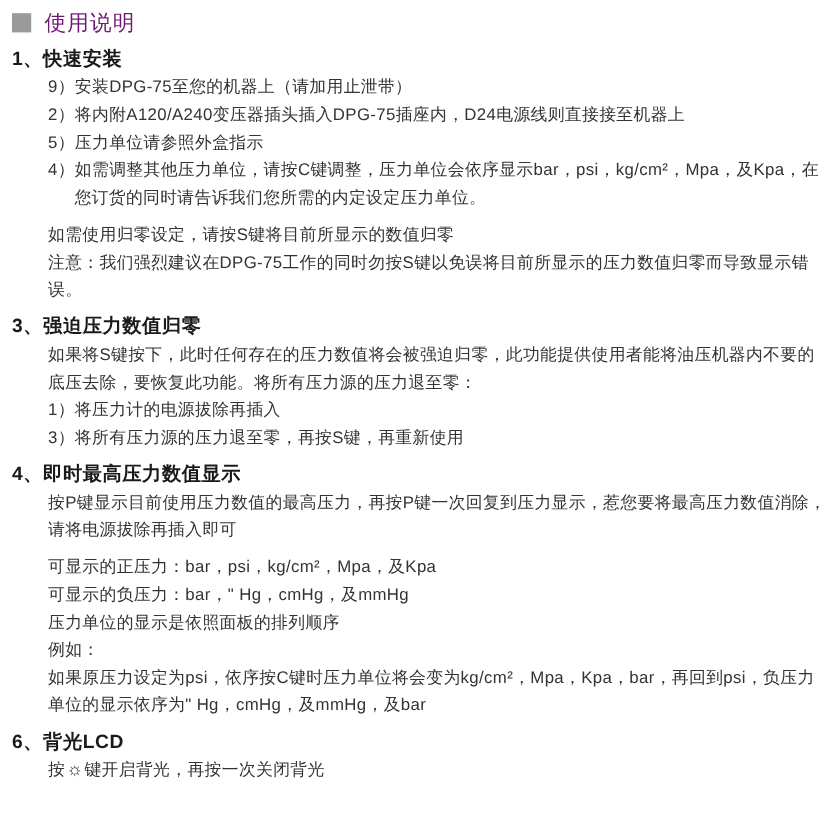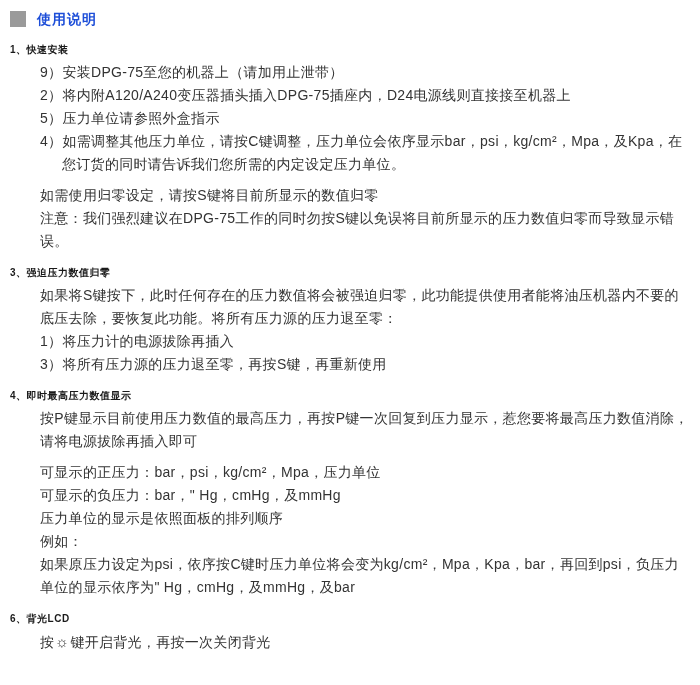--- a/index.html
+++ b/index.html
@@ -25,31 +25,31 @@
   }
   .title-square {
     display: inline-block;
     width: 16px;
     height: 16px;
     background: #9a9a9a;
     margin-right: 11px;
     flex: 0 0 auto;
   }
   .title-text {
-    font-size: 14px;
-    font-weight: bold;
-    color: #1d4ed8;
+    font-size: 18px;
+    font-weight: normal;
+    color: #701a75;
     letter-spacing: 1px;
   }
   .section { margin-top: 8px; }
   .section:first-child { margin-top: 0; }
   .sec-head {
     margin: 0;
     padding: 0 0 0 2px;
-    font-size: 10px;
+    font-size: 16px;
     font-weight: bold;
     color: #1a1a1a;
     line-height: 23px;
     letter-spacing: 0.5px;
   }
   .line {
     margin: 0;
     font-size: 14px;
     line-height: 23px;
     color: #333333;
@@ -94,21 +94,21 @@
         <h2 class="sec-head">3、强迫压力数值归零</h2>
         <p class="line para">如果将S键按下，此时任何存在的压力数值将会被强迫归零，此功能提供使用者能将油压机器内不要的底压去除，要恢复此功能。将所有压力源的压力退至零：</p>
         <p class="line item">1）将压力计的电源拔除再插入</p>
         <p class="line item">3）将所有压力源的压力退至零，再按S键，再重新使用</p>
       </div>
       <div class="section">
         <h2 class="sec-head">4、即时最高压力数值显示</h2>
         <p class="line para">按P键显示目前使用压力数值的最高压力，再按P键一次回复到压力显示，惹您要将最高压力数值消除，请将电源拔除再插入即可</p>
       </div>
       <div class="section">
-        <p class="line para">可显示的正压力：bar，psi，kg/cm²，Mpa，压力单位</p>
+        <p class="line para">可显示的正压力：bar，psi，kg/cm²，Mpa，及Kpa</p>
         <p class="line para">可显示的负压力：bar，" Hg，cmHg，及mmHg</p>
         <p class="line para">压力单位的显示是依照面板的排列顺序</p>
         <p class="line para">例如：</p>
         <p class="line para">如果原压力设定为psi，依序按C键时压力单位将会变为kg/cm²，Mpa，Kpa，bar，再回到psi，负压力单位的显示依序为" Hg，cmHg，及mmHg，及bar</p>
       </div>
       <div class="section">
         <h2 class="sec-head">6、背光LCD</h2>
         <p class="line para"><span>按</span><span class="backlight-icon">☼</span><span>键开启背光，再按一次关闭背光</span></p>
       </div>
     </div>

